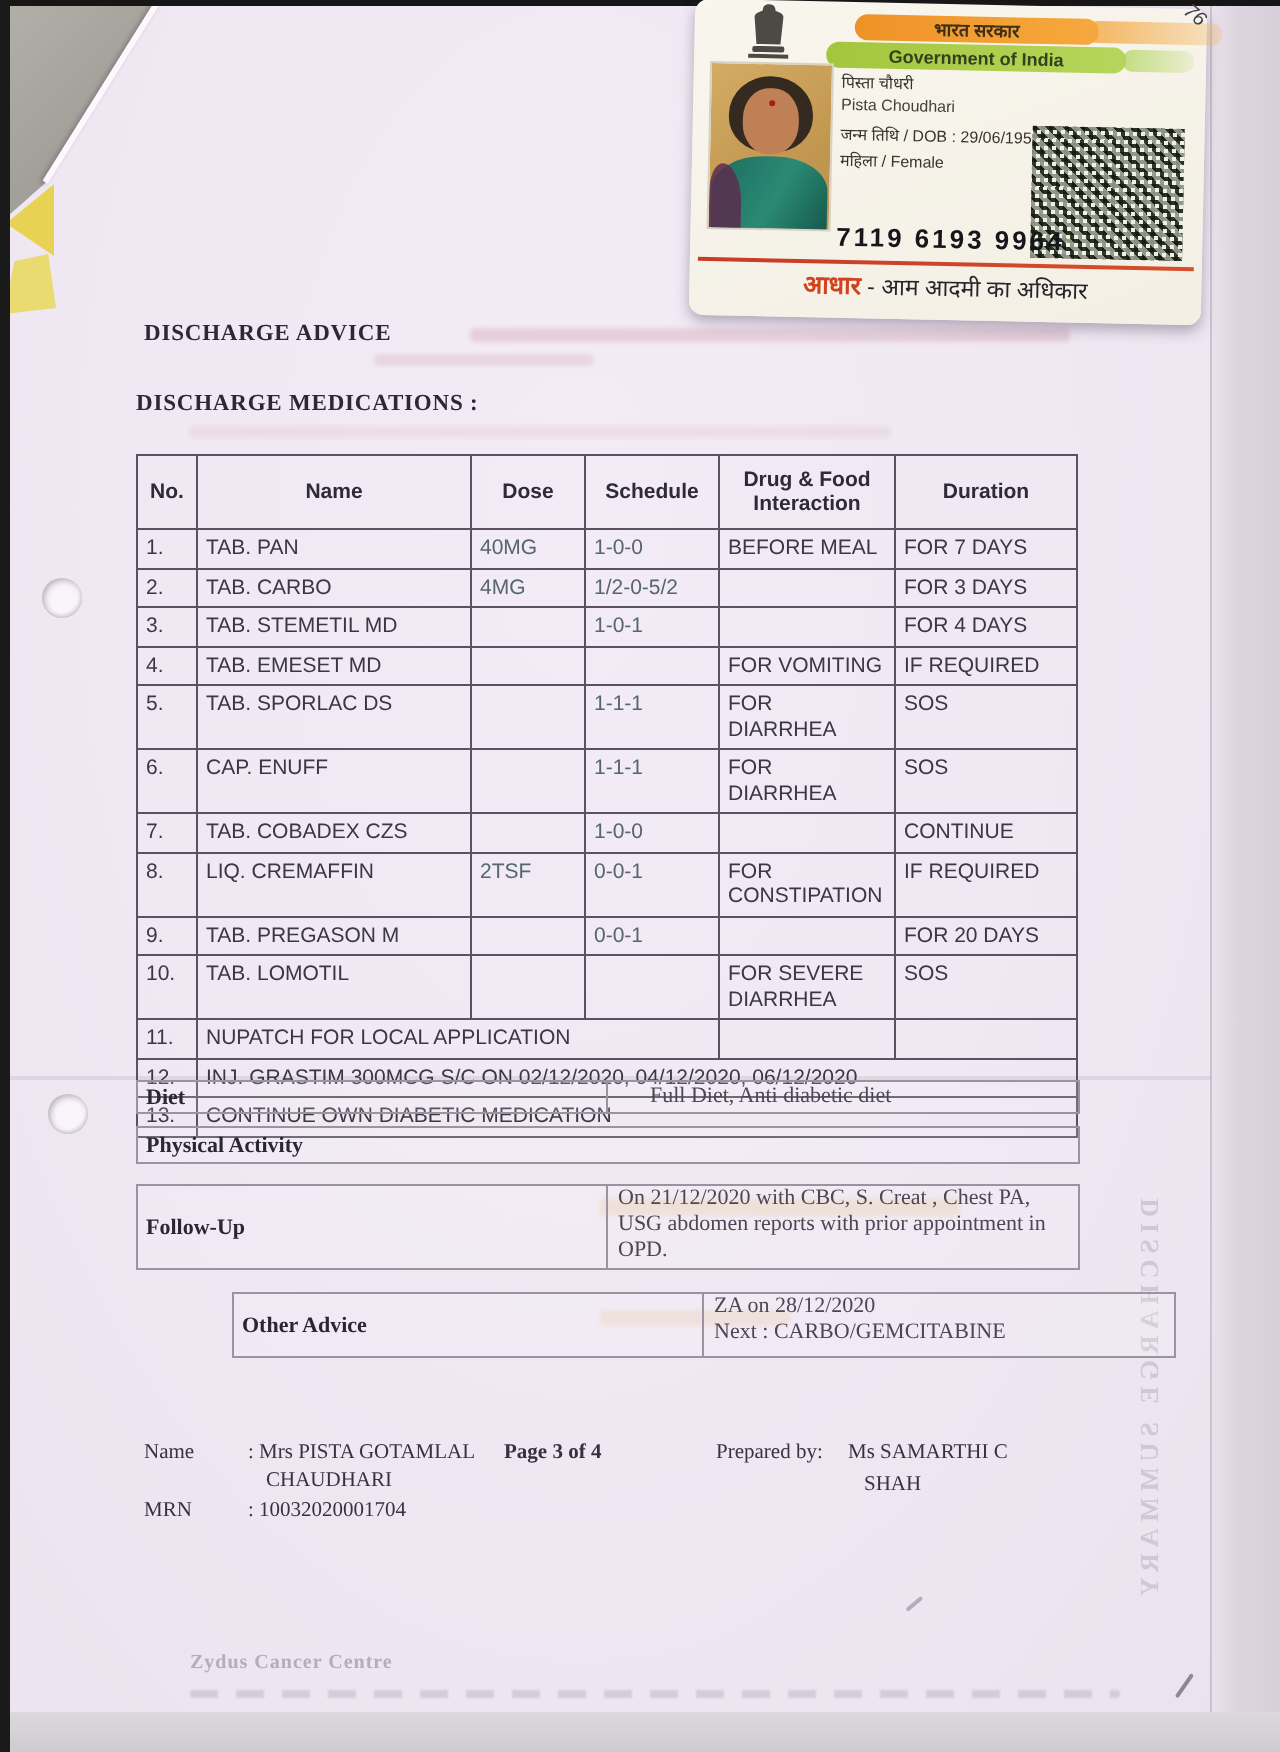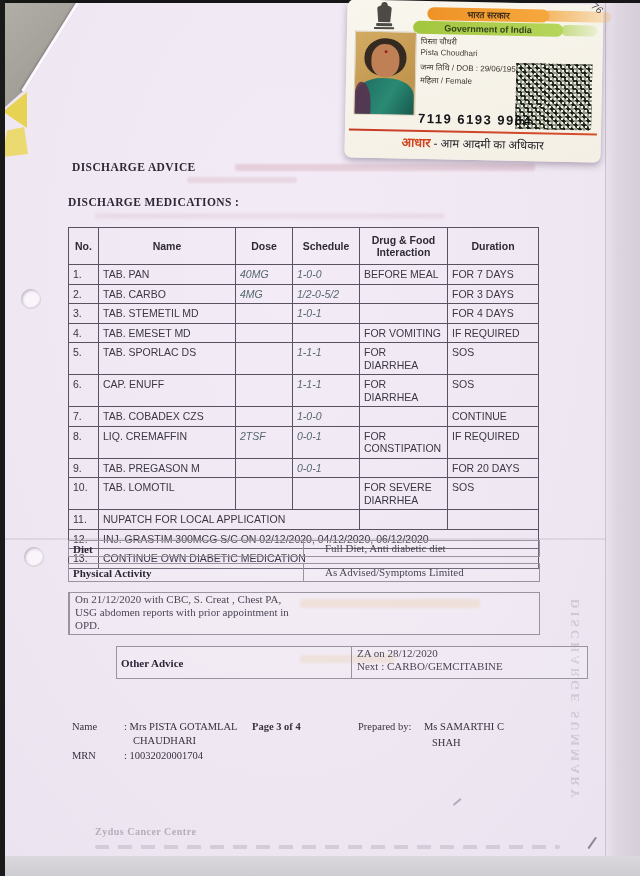--- a/index.html
+++ b/index.html
@@ -81,21 +81,21 @@
   .bleed3{left:95px;top:213px;width:350px;height:6px;opacity:.20;}
   .bleed4{left:300px;top:599px;width:180px;height:9px;opacity:.35;background:#e8c49a;}
   .bleed5{left:300px;top:655px;width:95px;height:8px;opacity:.30;background:#e8c49a;}
   
   table.meds{position:absolute;left:68px;top:227px;width:470px;border-collapse:collapse;
       table-layout:fixed;font-size:10.5px;color:#3c3744;z-index:2;}
   table.meds th,table.meds td{border:1px solid #585263;padding:3px 4px;line-height:12.5px;
       vertical-align:top;overflow:hidden;}
   table.meds th{font-weight:bold;font-size:10.5px;color:#2e2a36;text-align:center;
       vertical-align:middle;height:30px;}
-  td.c-sched,td.c-dose{color:#55666e;font-style:italic;}
+  td.c-sched,td.c-dose{color:#55666e;}
   
   .info-row{position:absolute;left:68px;width:470px;display:flex;z-index:2;
       border:1px solid #9a93a0;font-family:"Liberation Serif",serif;font-size:11px;
       background:rgba(255,252,255,.15);}
   .info-label{width:226px;padding:2px 4px;font-weight:bold;color:#2b2535;display:flex;align-items:center;}
   .info-value{flex:1;border-left:1px solid #9a93a0;padding:0 5px;color:#4c4656;line-height:13px;}
   .r-diet{top:540px;height:15px;}
   .r-activity{top:563px;height:17px;}
   .r-followup{top:592px;height:41px;}
   .r-other{top:646px;height:31px;margin-left:48px;}
@@ -296,23 +296,23 @@
       </tr>
     </tbody>
   </table>
 
   <div class="info-row r-diet">
     <div class="info-label">Diet</div>
     <div class="info-value">Full Diet, Anti diabetic diet</div>
   </div>
   <div class="info-row r-activity">
     <div class="info-label">Physical Activity</div>
-    <div class="info-value">As Advised/Symptoms Limited</div>
   </div>
   <div class="info-row r-followup">
+    <div class="info-label">Follow-Up</div>
     <div class="info-value">
       <div>On 21/12/2020 with CBC, S. Creat , Chest PA,</div>
       <div>USG abdomen reports with prior appointment in</div>
       <div>OPD.</div>
     </div>
   </div>
   <div class="info-row r-other">
     <div class="info-label">Other Advice</div>
     <div class="info-value">
       <div>ZA on 28/12/2020</div>

